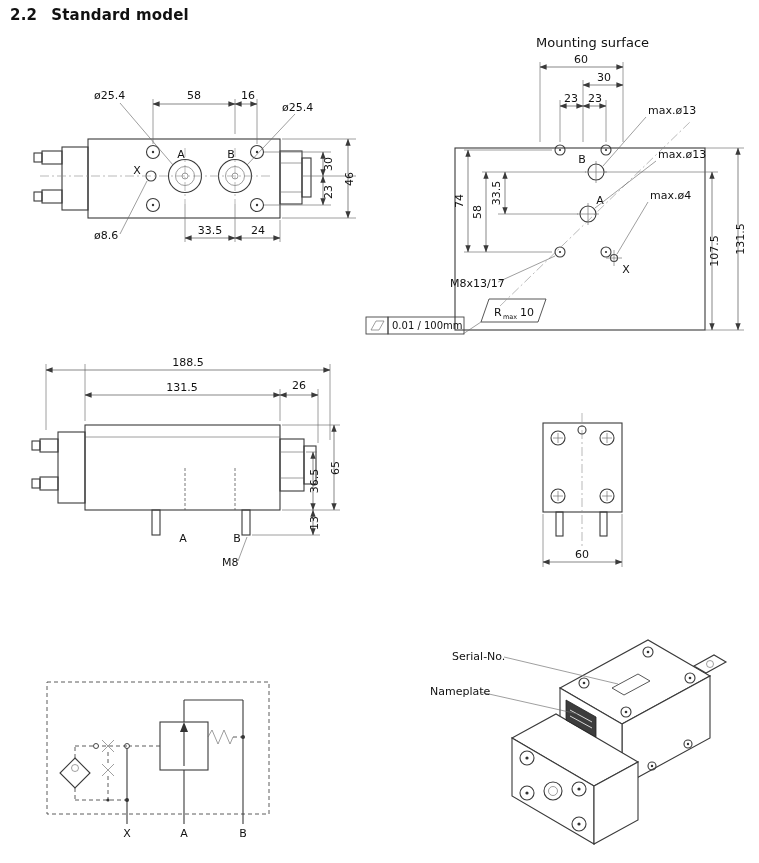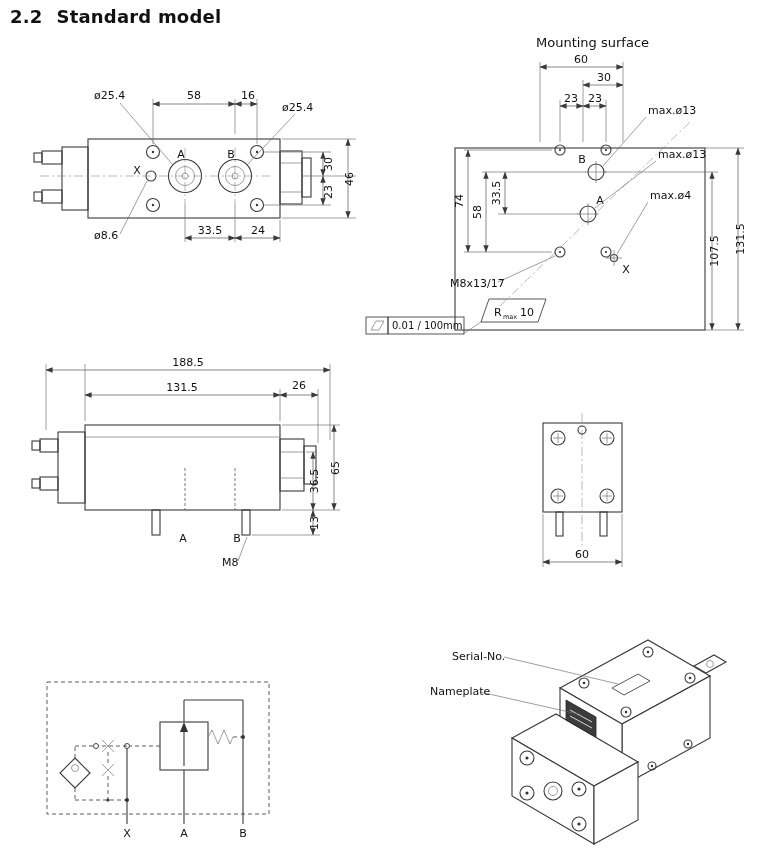--- a/index.html
+++ b/index.html
@@ -1,17 +1,17 @@
 <!DOCTYPE html>
 <html><head>
 <meta charset="utf-8">
 <style>
   html,body{margin:0;padding:0;background:#fff;}
   #page{position:relative;width:759px;height:863px;background:#fff;font-family:"DejaVu Sans",sans-serif;overflow:hidden;}
-  #title{position:absolute;left:10px;top:6px;font-size:18px;font-weight:bold;color:#111;letter-spacing:.2px;}
+  #title{position:absolute;left:10px;top:6px;font-size:15px;font-weight:bold;color:#111;letter-spacing:.2px;}
   #title .gap{display:inline-block;width:14px;}
   svg{position:absolute;left:0;top:0;}
   .ln{fill:none;stroke:#3a3a3a;stroke-width:1.1;}
   .lnw{fill:#fff;stroke:#3a3a3a;stroke-width:1.1;}
   .lt{fill:none;stroke:#6a6a6a;stroke-width:0.65;}
   .frm{fill:none;stroke:#444;stroke-width:0.9;}
   .dim{fill:none;stroke:#555;stroke-width:0.7;marker-start:url(#ar);marker-end:url(#ar);}
   .cl{fill:none;stroke:#8a8a8a;stroke-width:0.6;stroke-dasharray:9 3 2 3;}
   .dsh{fill:none;stroke:#4a4a4a;stroke-width:0.9;stroke-dasharray:4 3;}
   .hid{fill:none;stroke:#555;stroke-width:0.8;stroke-dasharray:3 2;}

